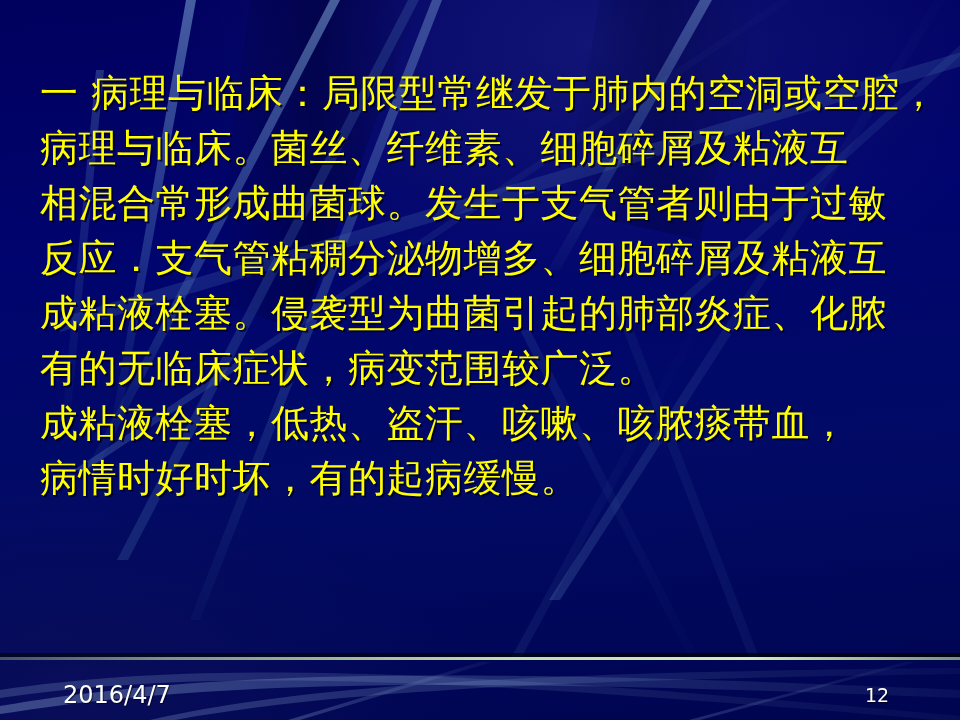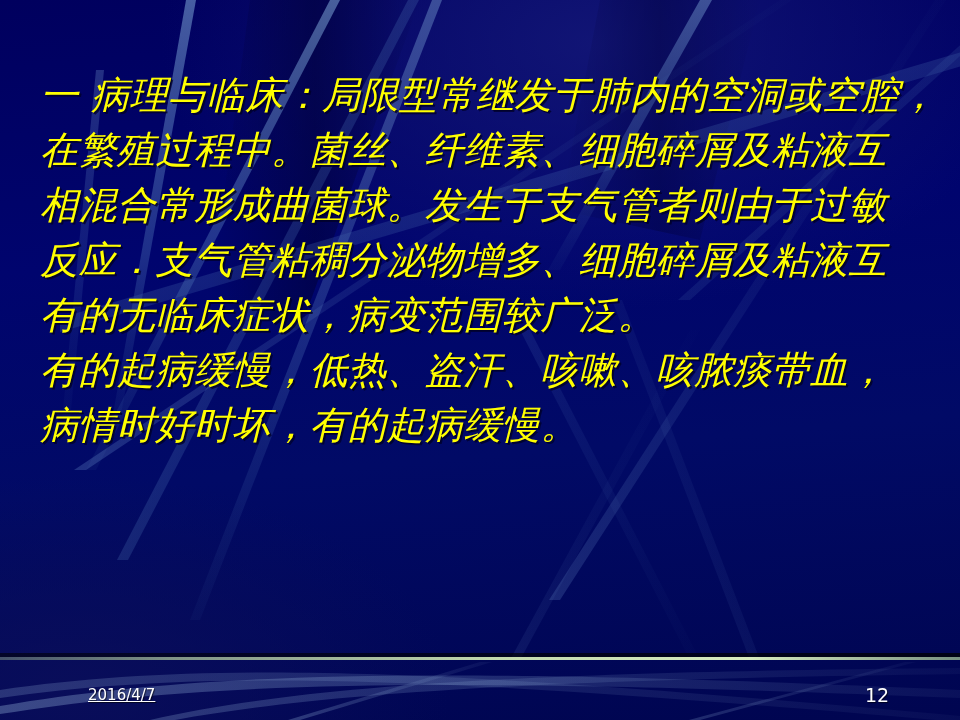--- a/index.html
+++ b/index.html
@@ -14,24 +14,23 @@
       radial-gradient(ellipse 620px 380px at 62% 6%, rgba(20,24,120,0.85) 0%, rgba(0,0,96,0) 70%),
       radial-gradient(ellipse 520px 300px at 8% 96%, rgba(10,14,90,0.9) 0%, rgba(0,0,96,0) 72%),
       linear-gradient(175deg,#00005e 0%,#00046e 34%,#010a66 62%,#000550 100%);
   }
   
   .streaks{position:absolute;inset:0;overflow:hidden;pointer-events:none;}
   .streaks svg{position:absolute;inset:0;}
 
   
   .copy{
-    position:absolute;left:0;top:16px;width:960px;
-    padding:52px 40px 0 40px;
+    position:absolute;left:0;top:0;width:960px;
+    padding:66px 40px 0 40px;
     box-sizing:border-box;
-    font-style:italic;
   }
   .line{
     color:#ffff00;
     font-size:38px;
     line-height:55px;
     height:55px;
     white-space:pre;
     letter-spacing:0.5px;
     text-shadow:2px 2px 0 rgba(0,0,40,0.75), 1px 1px 0 rgba(0,0,30,0.6);
     font-weight:400;
@@ -49,24 +48,23 @@
       rgba(150,180,140,0.8) 100%);
   }
   .footer-rule-shadow{
     position:absolute;left:0;top:653px;width:960px;height:4px;
     background:linear-gradient(90deg,rgba(0,0,0,0.55),rgba(0,0,0,0.75));
   }
   .footer-band{
     position:absolute;left:0;top:660px;width:960px;height:60px;
   }
   .footer-date{
-    position:absolute;left:88px;top:686px;
-    color:#ffffff;font-size:15px;line-height:19px;
+    position:absolute;left:63px;top:686px;
+    color:#ffffff;font-size:24px;line-height:19px;
     text-shadow:1px 1px 1px rgba(0,0,0,0.6);
-    text-decoration:underline;
   }
   .footer-page{
     position:absolute;left:848px;top:686px;
     color:#ffffff;font-size:19px;line-height:19px;
     text-shadow:1px 1px 1px rgba(0,0,0,0.6);
     margin-left:17px;
   }
 </style>
 </head>
 <body>
@@ -125,27 +123,28 @@
       <path d="M0,690 C220,658 470,672 960,716 L960,722 C470,680 220,666 0,698 Z" fill="url(#sgFoot)" opacity="0.5"></path>
       <path d="M150,720 C300,686 520,672 960,668 L960,674 C520,680 320,694 175,720 Z" fill="url(#sgFoot)" opacity="0.55"></path>
       <polygon points="480,662 492,662 300,720 288,720" fill="url(#sgFoot)" opacity="0.6"></polygon>
       <polygon points="905,662 916,662 700,720 689,720" fill="url(#sgFoot)" opacity="0.45"></polygon>
     </svg>
   </div>
 
   <div class="copy">
     <div>
       <div class="line">一 病理与临床：局限型常继发于肺内的空洞或空腔，</div>
-      <div class="line">在繁殖过程中。菌丝、纤维素、细胞碎屑及粘液互</div>
+      <div class="line">病理与临床。菌丝、纤维素、细胞碎屑及粘液互</div>
       <div class="line">相混合常形成曲菌球。发生于支气管者则由于过敏</div>
       <div class="line">反应．支气管粘稠分泌物增多、细胞碎屑及粘液互</div>
+      <div class="line">成粘液栓塞。侵袭型为曲菌引起的肺部炎症、化脓</div>
       <div class="line">有的无临床症状，病变范围较广泛。</div>
     </div>
     <div>
-      <div class="line">有的起病缓慢，低热、盗汗、咳嗽、咳脓痰带血，</div>
+      <div class="line">成粘液栓塞，低热、盗汗、咳嗽、咳脓痰带血，</div>
       <div class="line">病情时好时坏，有的起病缓慢。</div>
     </div>
   </div>
 
   <div class="footer-rule-shadow"></div>
   <div class="footer-rule"></div>
   <div class="footer-band"></div>
   <div class="footer-date">2016/4/7</div>
   <div class="footer-page">12</div>
 

